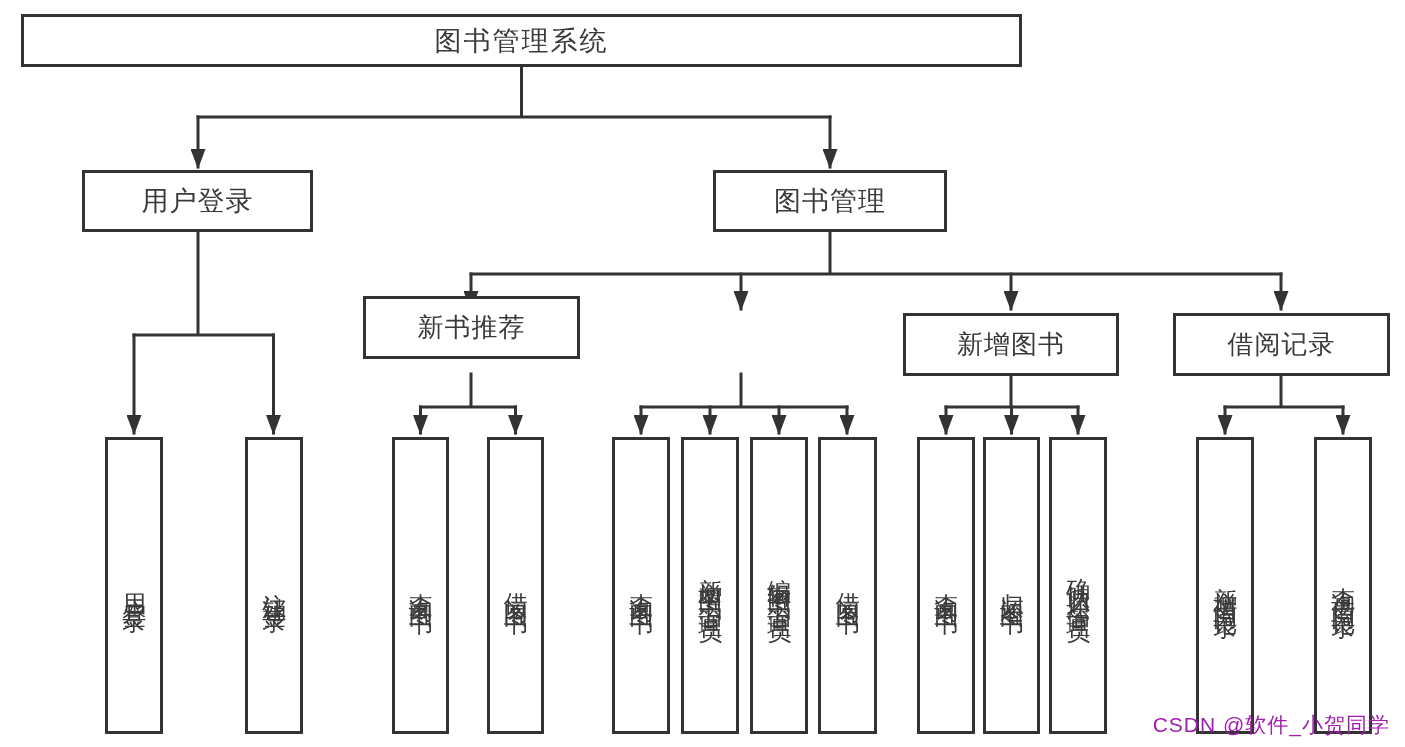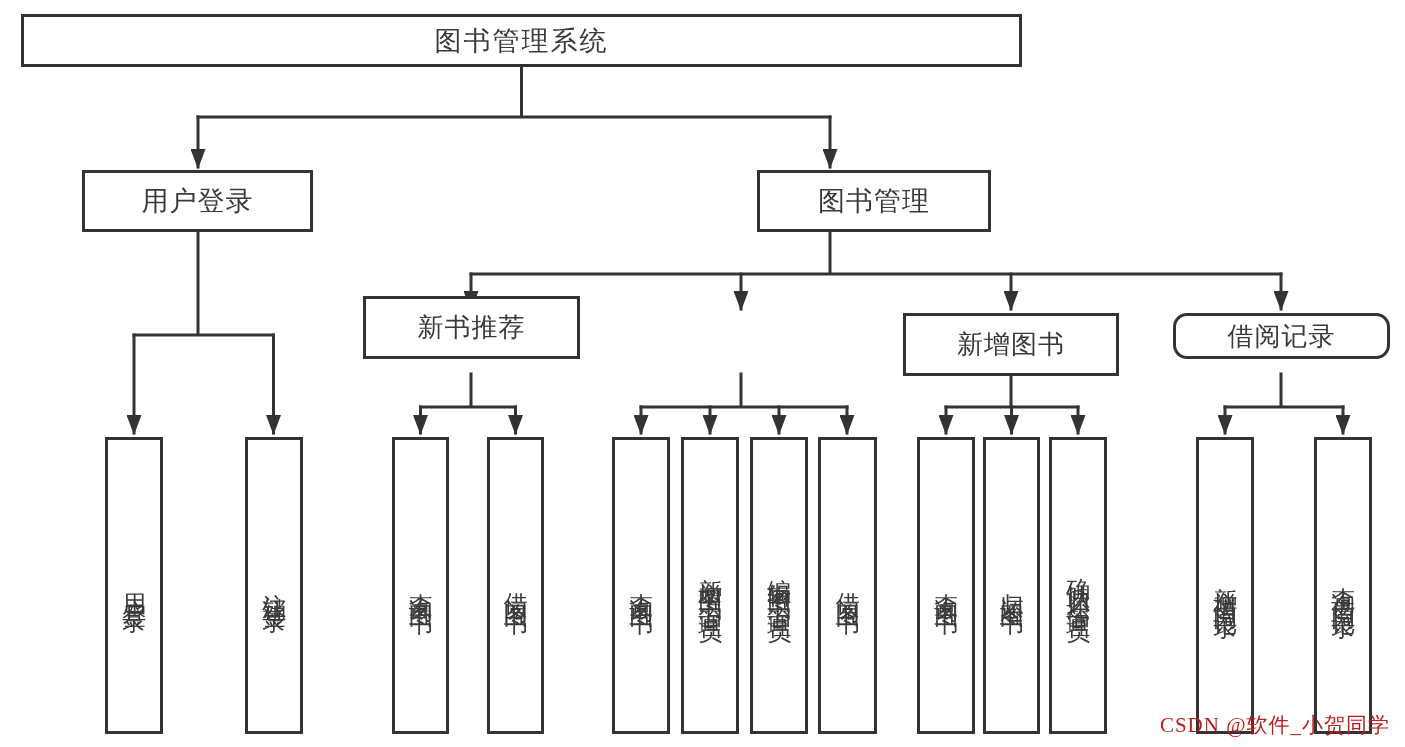--- a/index.html
+++ b/index.html
@@ -38,22 +38,21 @@
     text-orientation: mixed;
     letter-spacing: 6px;
     line-height: 1.1;
     white-space: nowrap;
   }
   .watermark {
     position: absolute;
     right: 15px; top: 711px;
     font-size: 21px;
     letter-spacing: 1px;
-    color: #b91c1c;
-    font-family: Liberation Serif, serif;
+    color: #a21caf;
   }
 </style>
 </head>
 <body>
 
 <div class="canvas">
 
   <svg class="connectors" viewBox="0 0 1405 747" xmlns="http://www.w3.org/2000/svg">
     <defs>
       <marker id="ah" orient="auto" markerUnits="userSpaceOnUse" markerWidth="20" markerHeight="15" viewBox="0 0 20 15" refX="18" refY="7.5">
@@ -97,25 +96,25 @@
       <line x1="1078" y1="407" x2="1078" y2="433" marker-end="url(#ah)"></line>
 
       <line x1="1225" y1="407" x2="1225" y2="433" marker-end="url(#ah)"></line>
       <line x1="1343" y1="407" x2="1343" y2="433" marker-end="url(#ah)"></line>
     </g>
   </svg>
 
   <div class="box h1-box" style="left:21px; top:14px; width:1001px; height:53px;">图书管理系统</div>
 
   <div class="box h2-box" style="left:82px; top:170px; width:231px; height:62px;">用户登录</div>
-  <div class="box h2-box" style="left:713px; top:170px; width:234px; height:62px;margin-left:44px;">图书管理</div>
+  <div class="box h2-box" style="left:713px; top:170px; width:234px; height:62px;">图书管理</div>
 
   <div class="box h3-box" style="left:363px; top:296px; width:217px; height:63px;">新书推荐</div>
   <div class="box h3-box" style="left:903px; top:313px; width:216px; height:63px;">新增图书</div>
-  <div class="box h3-box" style="left:1173px; top:313px; width:217px; height:46px;border-radius:14px;">借阅记录</div>
+  <div class="box h3-box" style="left:1173px; top:313px; width:217px; height:63px;">借阅记录</div>
 
   <div class="box v-box" style="left:105px; top:437px; width:58px; height:297px;">
     <span class="v-text">用户登录</span>
   </div>
   <div class="box v-box" style="left:245px; top:437px; width:58px; height:297px;">
     <span class="v-text">注销登录</span>
   </div>
 
   <div class="box v-box" style="left:392px; top:437px; width:57px; height:297px;">
     <span class="v-text">查询图书</span>

